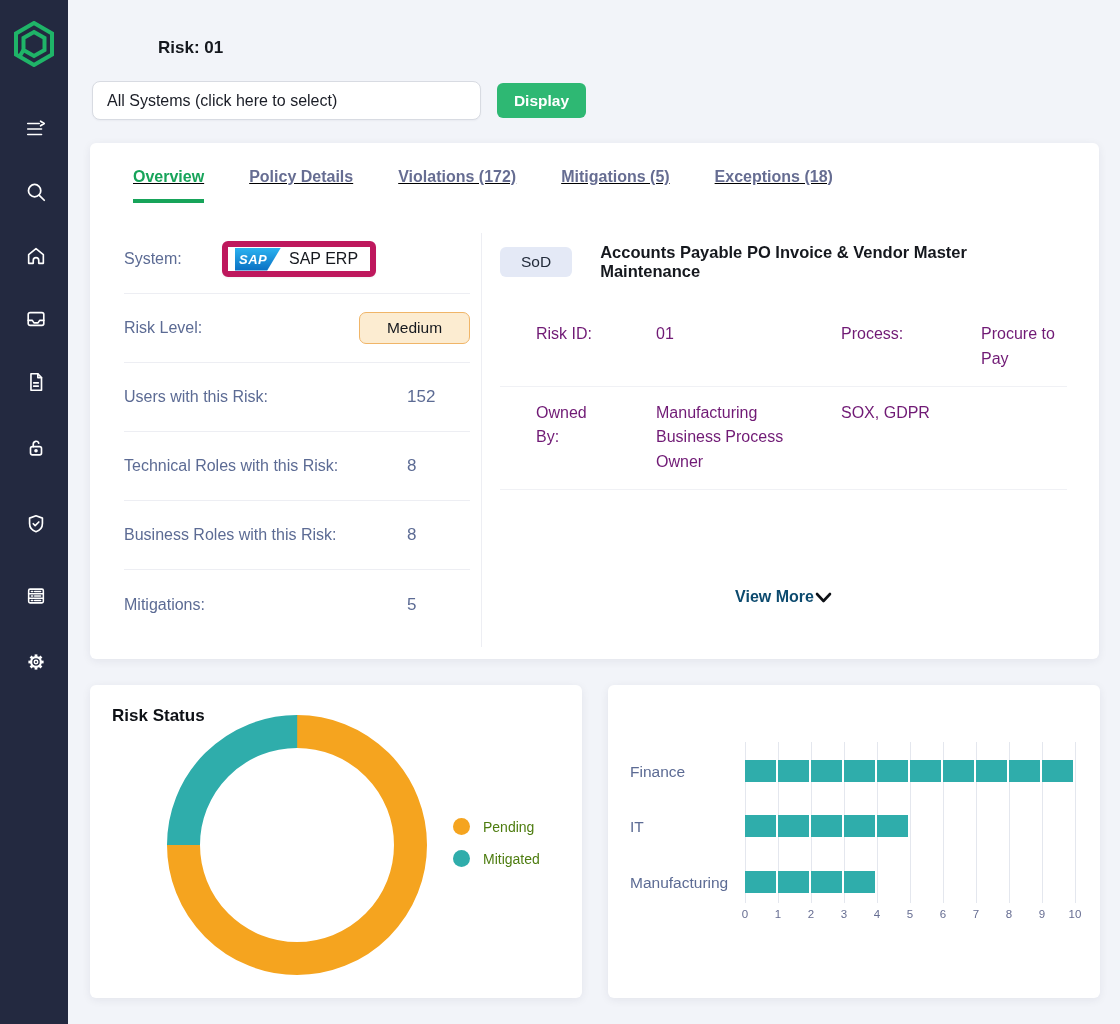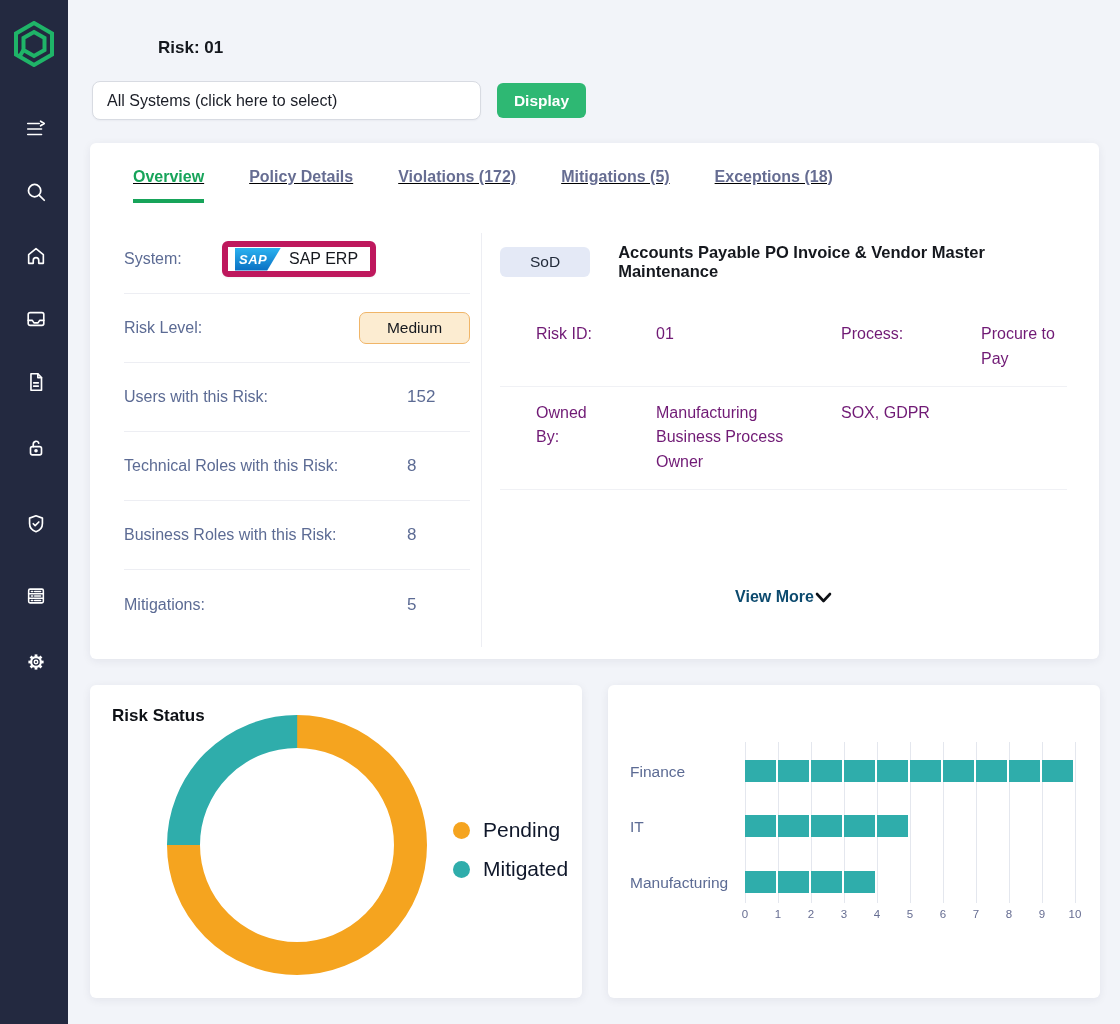--- a/index.html
+++ b/index.html
@@ -51,36 +51,36 @@
     color:#fff;font-weight:700;font-style:italic;font-size:13px;letter-spacing:.5px;}
   .sap-chip-text{font-size:16px;color:var(--dark);}
   .medium-badge{margin-left:auto;width:111px;text-align:center;padding:6px 0;border-radius:7px;
     background:var(--med-bg);border:1.5px solid var(--med-border);font-size:15.5px;color:var(--dark);}
 
   .v-divider{position:absolute;left:391px;top:30px;height:414px;width:1px;background:var(--divider);}
 
   
   .detail{position:absolute;left:410px;top:0;width:567px;}
   .detail-head{display:flex;align-items:center;gap:28px;margin-top:40px;}
-  .sod-badge{background:var(--sod-bg);border-radius:6px;padding:6px 30px;font-size:15.5px;color:#222B3A;}
+  .sod-badge{background:var(--sod-bg);border-radius:6px;padding:6px 21px;font-size:15.5px;color:#222B3A;}
   .detail-title{font-size:16.5px;font-weight:700;color:var(--dark);}
   .detail-grid{display:grid;grid-template-columns:120px 185px 140px 1fr;margin-top:27px;}
   .detail-grid .cell{font-size:16px;color:#701a75;line-height:1.55;padding:14px 8px 14px 0;margin-left:36px;}
   .detail-row-divider{grid-column:1 / -1;height:1px;background:#F0F1F5;}
   .view-more{position:absolute;left:0;width:567px;top:385px;display:flex;justify-content:center;
     align-items:center;gap:1px;font-size:16px;font-weight:700;color:#0c4a6e;cursor:pointer;}
 
   
   .donut-card{position:absolute;left:90px;top:685px;width:492px;height:313px;}
   .chart-title{position:absolute;left:22px;top:21px;font-size:17px;font-weight:700;color:#0E1116;}
   .donut-wrap{position:absolute;left:77px;top:30px;width:260px;height:260px;}
   .legend{position:absolute;left:363px;top:133px;}
   .legend-item{display:flex;align-items:center;gap:13px;margin-bottom:15px;}
   .legend-dot{width:17px;height:17px;border-radius:50%;}
-  .legend-label{font-size:21px;color:#0f172a;}
+  .legend-label{font-size:14px;color:#4d7c0f;}
 
   
   .bar-card{position:absolute;left:608px;top:685px;width:492px;height:313px;}
   .plot{position:absolute;left:137px;top:57px;width:330px;height:156px;}
   .gridline{position:absolute;top:0;width:1px;height:161px;background:var(--grid-line);}
   .bar{position:absolute;left:0;height:22px;}
   .cat-label{position:absolute;left:22px;width:112px;font-size:15.5px;color:var(--slate);}
   .tick-label{position:absolute;top:166px;width:24px;margin-left:-12px;text-align:center;
     font-size:11.5px;color:var(--tab-inactive);}
 </style>

